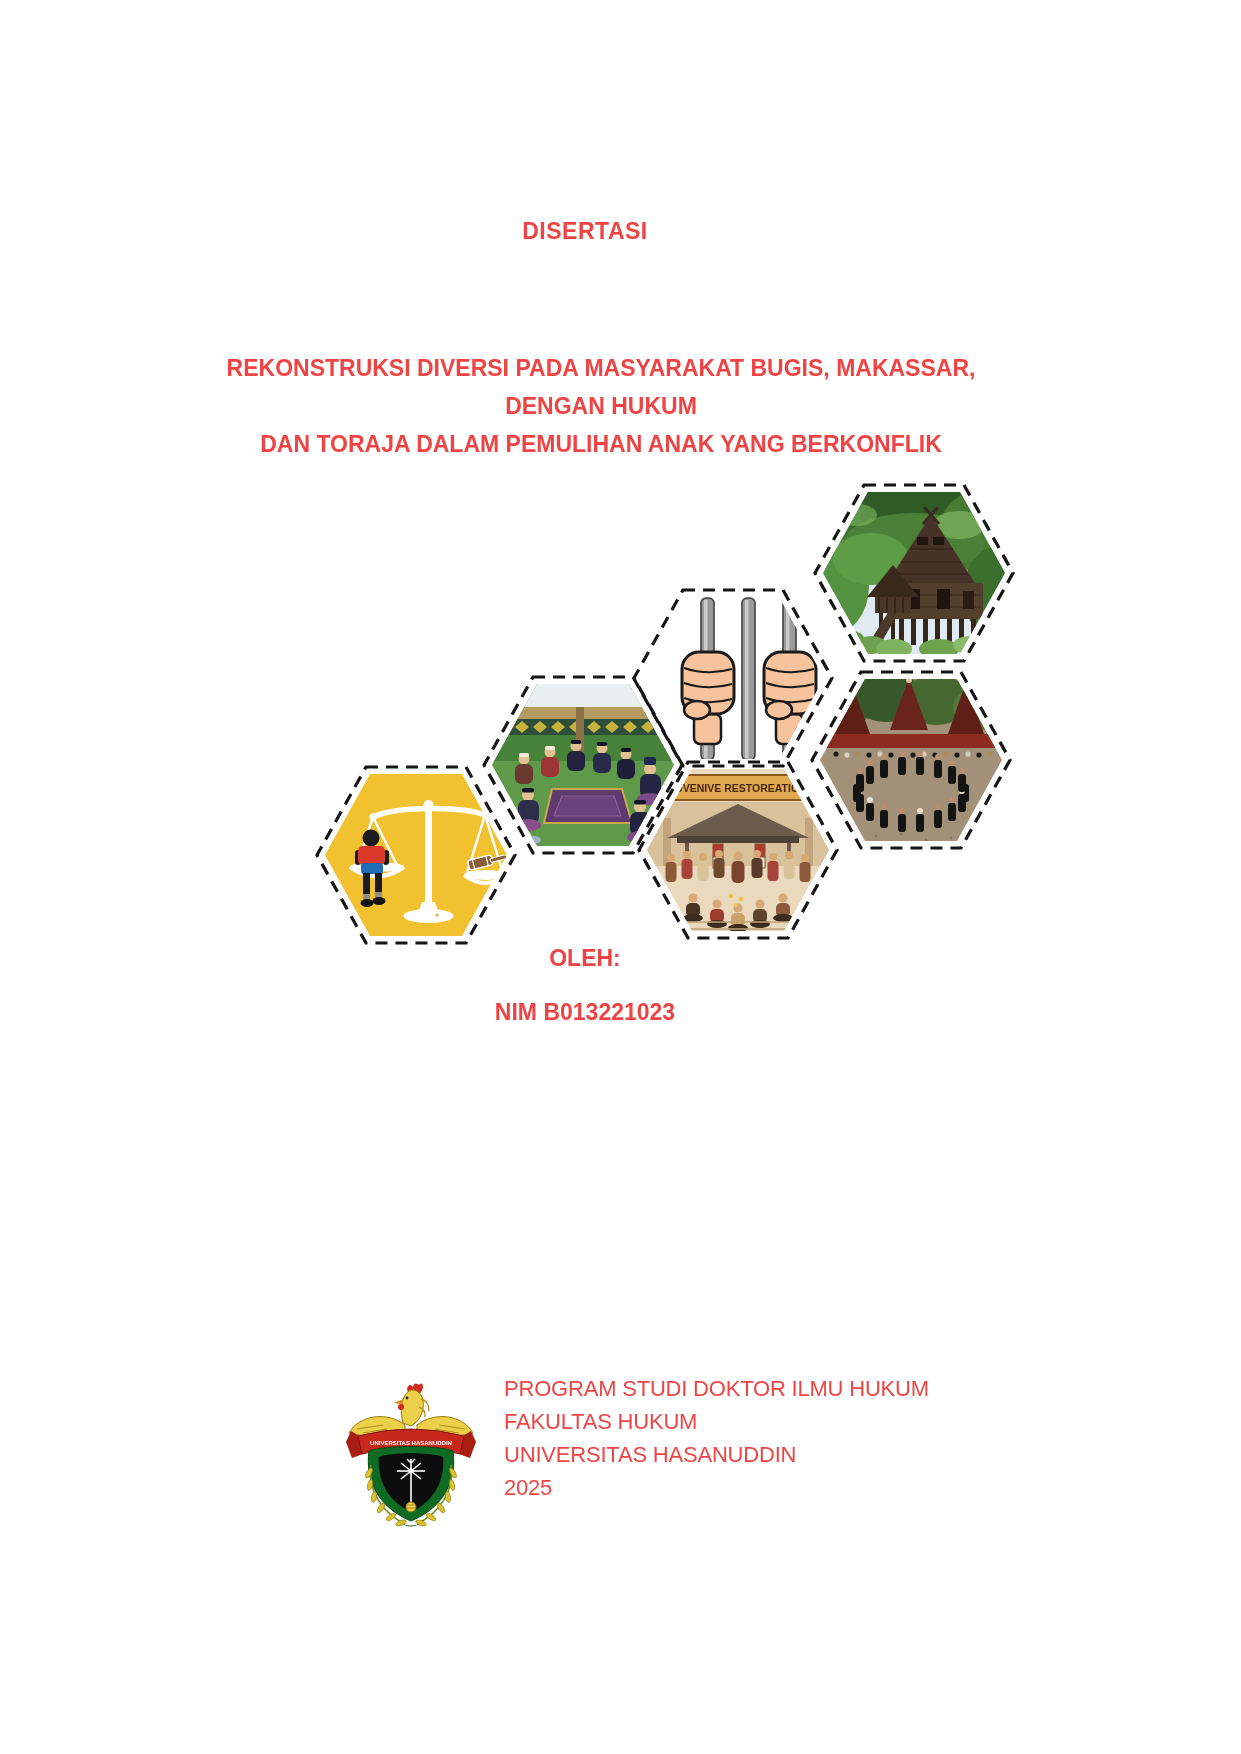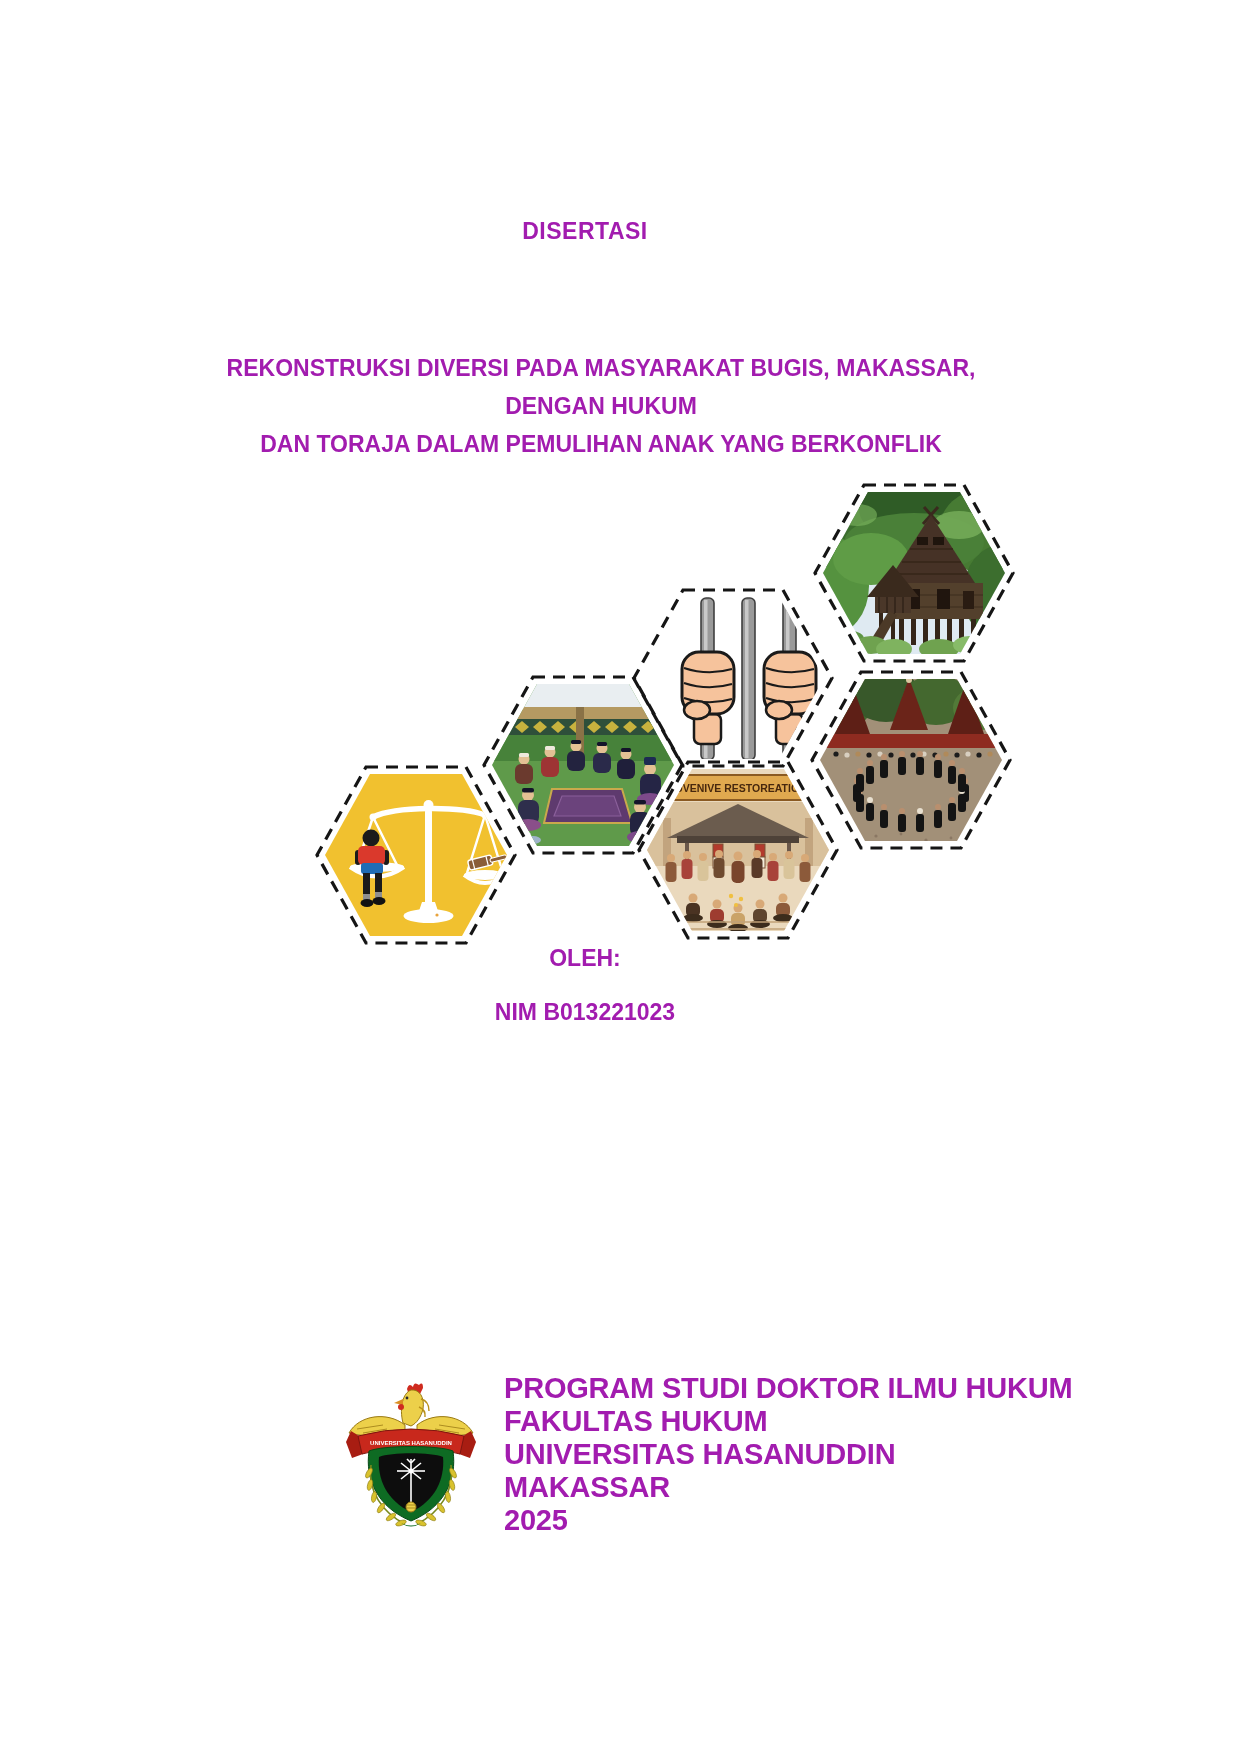--- a/index.html
+++ b/index.html
@@ -1,30 +1,30 @@
 <!DOCTYPE html>
 <html><head>
 <meta charset="utf-8">
 <style>
   html,body{margin:0;padding:0;background:#ffffff;}
   .page{
     position:relative;width:1241px;height:1754px;margin:0 auto;
     background:#ffffff;overflow:hidden;
     font-family:"Liberation Sans", sans-serif;
-    color:#a21caf;
+    color:#ef4444;
   }
   .centered{position:absolute;left:0;width:1170px;text-align:center;}
   .doc-type{top:218px;font-size:23px;font-weight:bold;letter-spacing:.5px;}
   .title{top:349px;font-size:23px;font-weight:bold;line-height:38px;margin-left:16px;}
   .author-block{top:941px;font-size:23px;font-weight:bold;line-height:34px;}
   .author-block .line{margin-bottom:20px;}
   .hex{position:absolute;width:210px;height:184px;}
   .institution{
     position:absolute;left:504px;top:1372px;
-    font-size:29px;font-weight:bold;line-height:33px;text-align:left;
+    font-size:22px;font-weight:normal;line-height:33px;text-align:left;
     letter-spacing:-0.2px;
   }
   .logo-box{position:absolute;left:343px;top:1378px;width:136px;height:152px;}
   svg text{font-family:"Liberation Sans", sans-serif;}
 </style>
 </head>
 <body>
 
 <div class="page">
 
@@ -529,17 +529,16 @@
         </g>
       </g>
       <path d="M58,144 Q68,151 78,144 Q68,149 58,144 Z" fill="#0e6b23"></path>
     </svg>
   </div>
 
   <div class="institution">
     <div>PROGRAM STUDI DOKTOR ILMU HUKUM</div>
     <div>FAKULTAS HUKUM</div>
     <div>UNIVERSITAS HASANUDDIN</div>
-    <div>MAKASSAR</div>
     <div>2025</div>
   </div>
 
 </div>
 
 </body></html>

